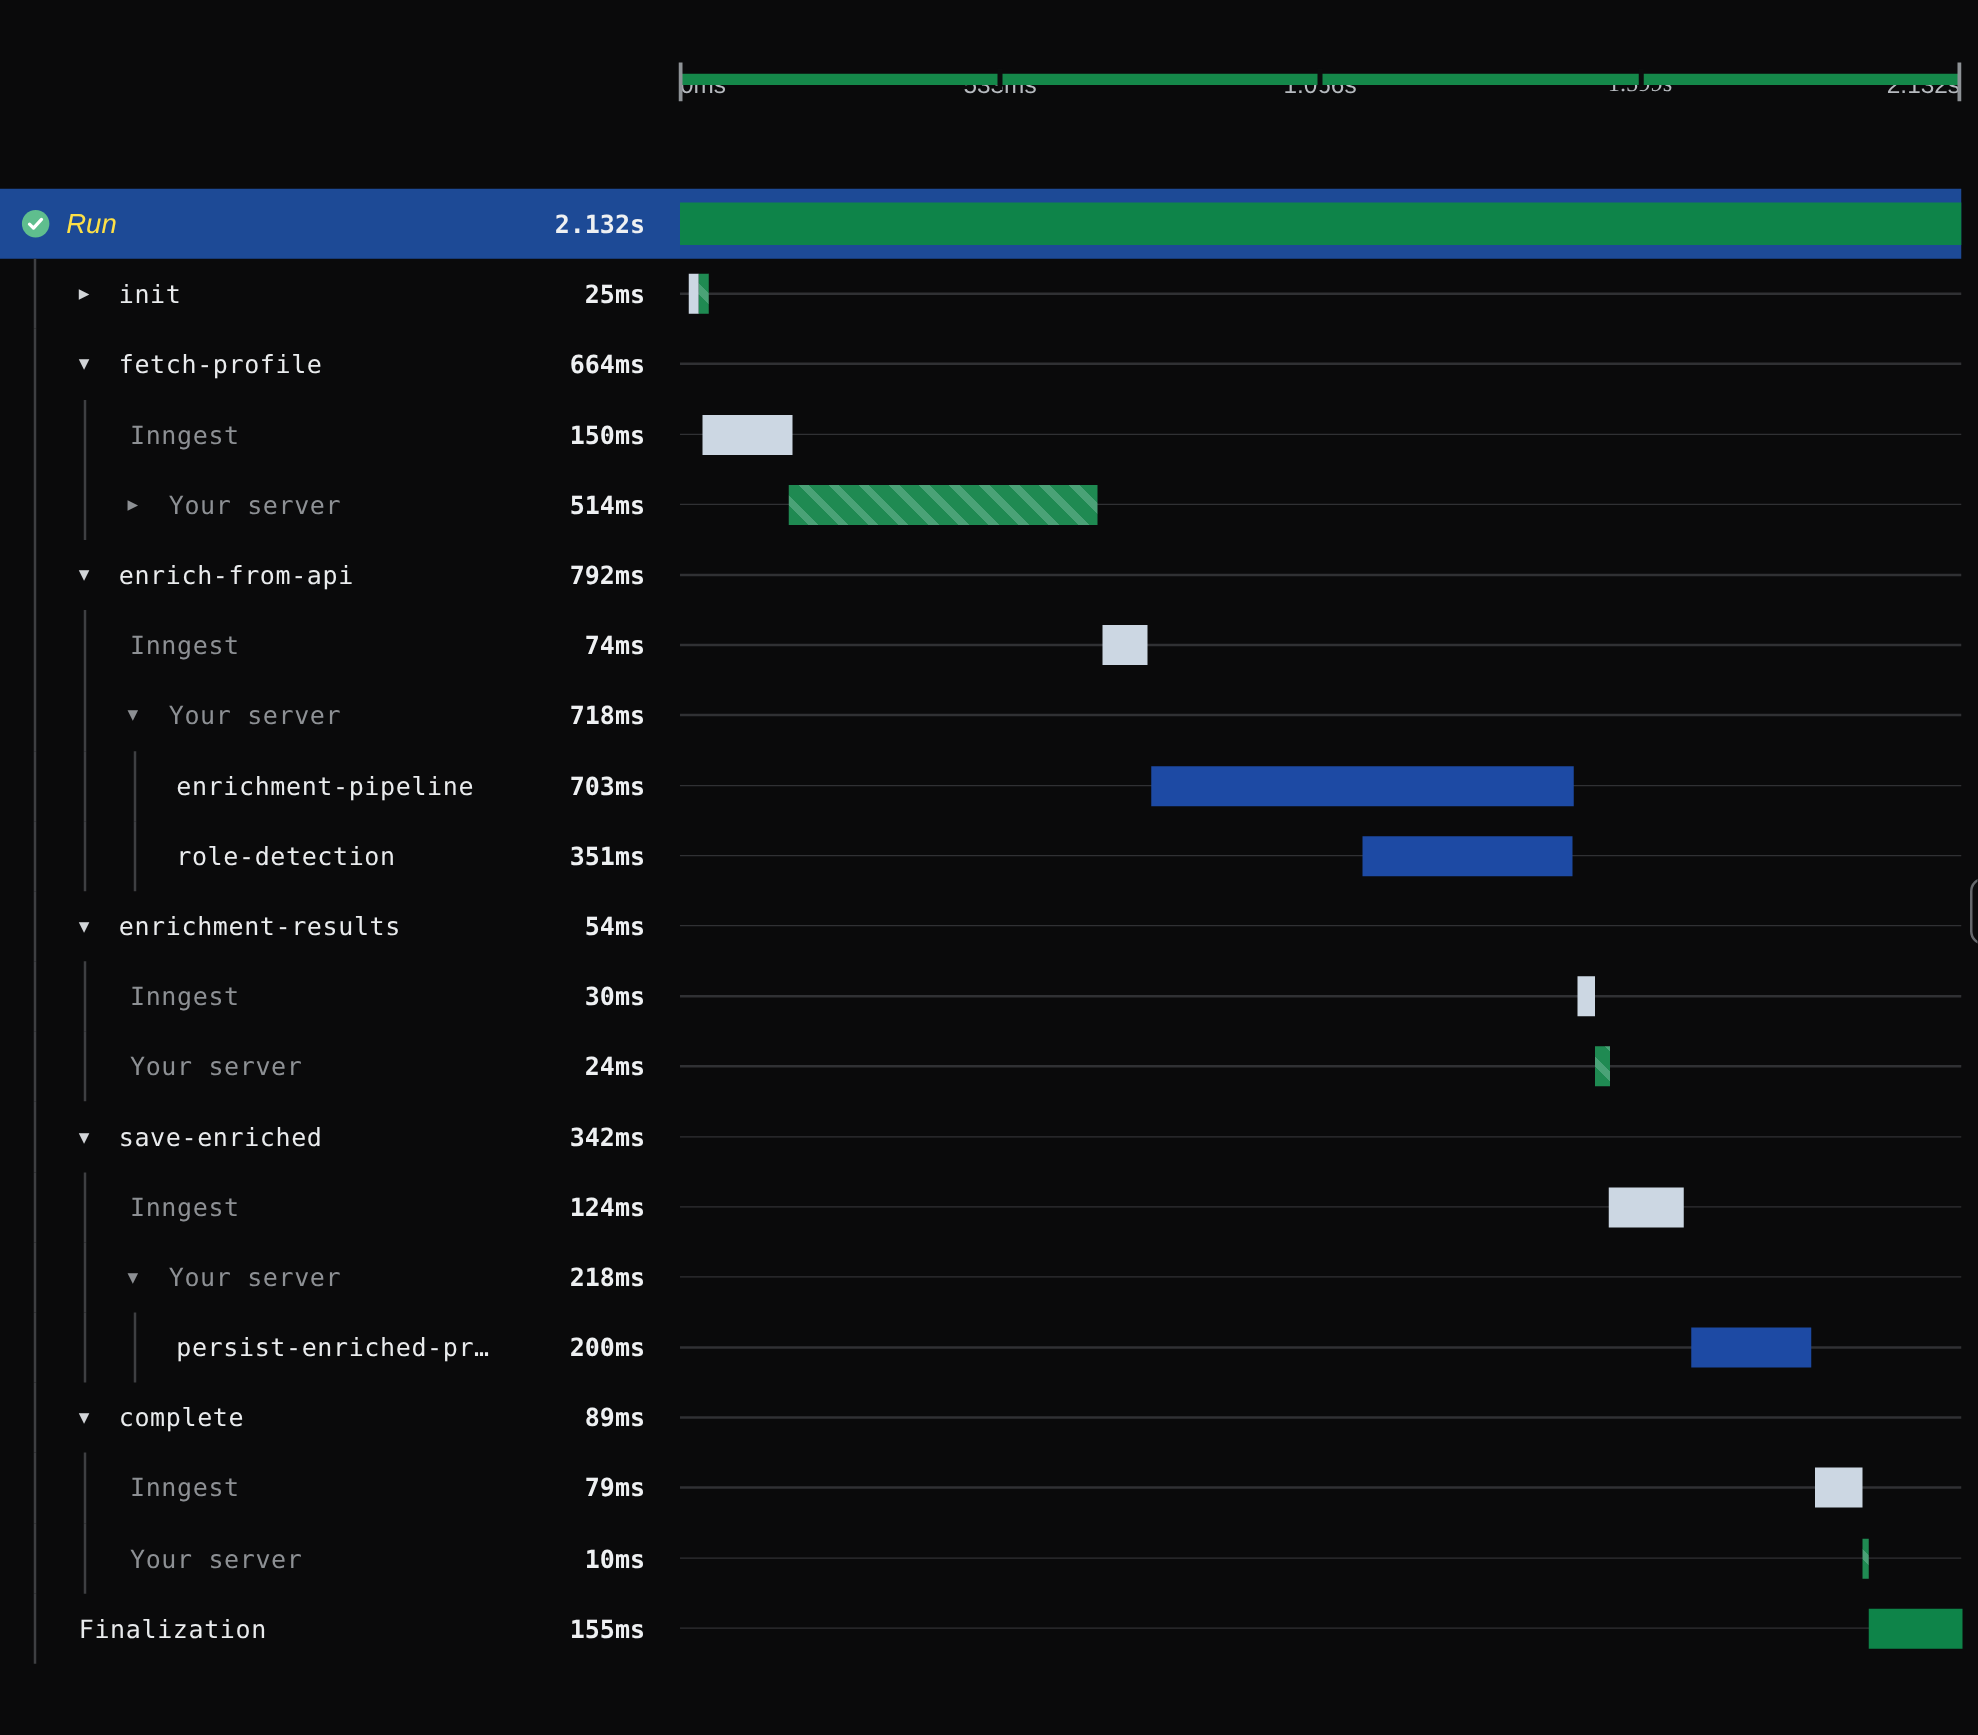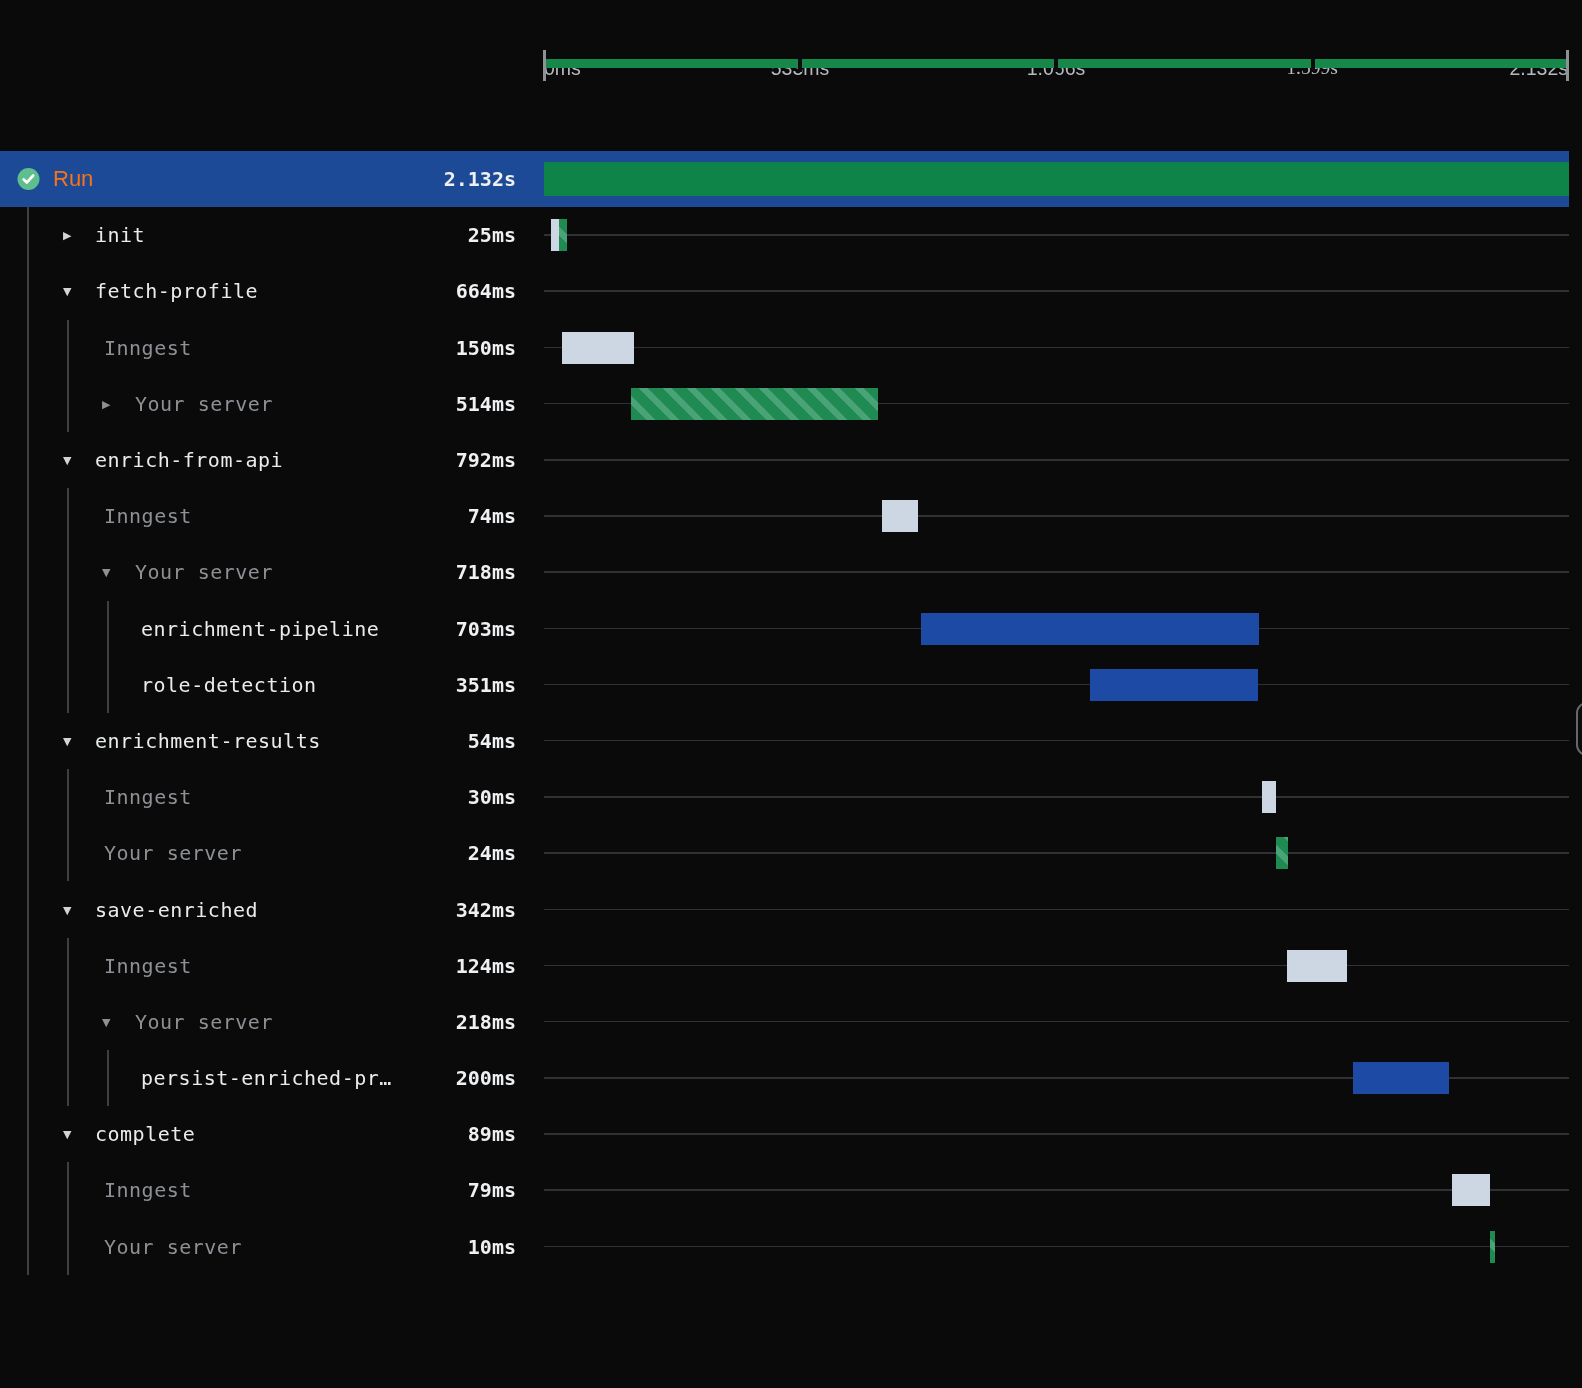--- a/index.html
+++ b/index.html
@@ -76,22 +76,22 @@
     font-size:11px;color:#d2d5d8;font-family:"DejaVu Sans",sans-serif;z-index:2;
   }
 
   
   .run-row::before{
     content:"";position:absolute;left:0;right:13px;top:0;bottom:0;
     background:var(--row-selected);z-index:0;
   }
   .run-row .bar{height:34px;margin-top:-17px;}
   .run-name{
-    font-family:"Liberation Sans",sans-serif;font-size:22px;color:#f97316;
-    position:absolute;left:53px;top:50%;transform:translateY(-50%);z-index:2;
+    font-family:"Liberation Sans",sans-serif;font-size:22px;color:#fde047;
+    position:absolute;left:53px;top:50%;transform:translateY(-50%);z-index:2;font-style:italic;
   }
   .run-row .duration{font-family:"DejaVu Sans Mono",monospace;}
   .status-icon{position:absolute;left:17px;top:50%;transform:translateY(-50%);width:23px;height:23px;z-index:2;}
 
   
   .scroll-pill{
     position:absolute;left:1576px;top:702px;width:22px;height:50px;
     border:2px solid #64676b;border-radius:11px;background:#0b0b0c;z-index:5;
   }
 </style>
@@ -326,17 +326,27 @@
         <div class="guide" style="left: 67px;"></div>
         <div class="guide" style="left: 27px;"></div>
 
     <span class="row-name" style="left: 104px;">Your server</span>
     <span class="duration">10ms</span>
     <div class="chart-col">
       <div class="gridline"></div>
     <div class="bar hatch" style="left: 92.3077%; width: 0.469043%;"></div>
         </div>
   </div>
+      <div class="row">
+        <div class="guide" style="left: 27px;"></div>
+
+    <span class="row-name" style="left: 63px;">Finalization</span>
+    <span class="duration">155ms</span>
+    <div class="chart-col">
+      <div class="gridline"></div>
+    <div class="bar green" style="left: 92.8236%; width: 7.27017%;"></div>
+        </div>
+  </div>
     </div>
 
   <div class="scroll-pill"></div>
 
 </div>
 
 </body></html>

